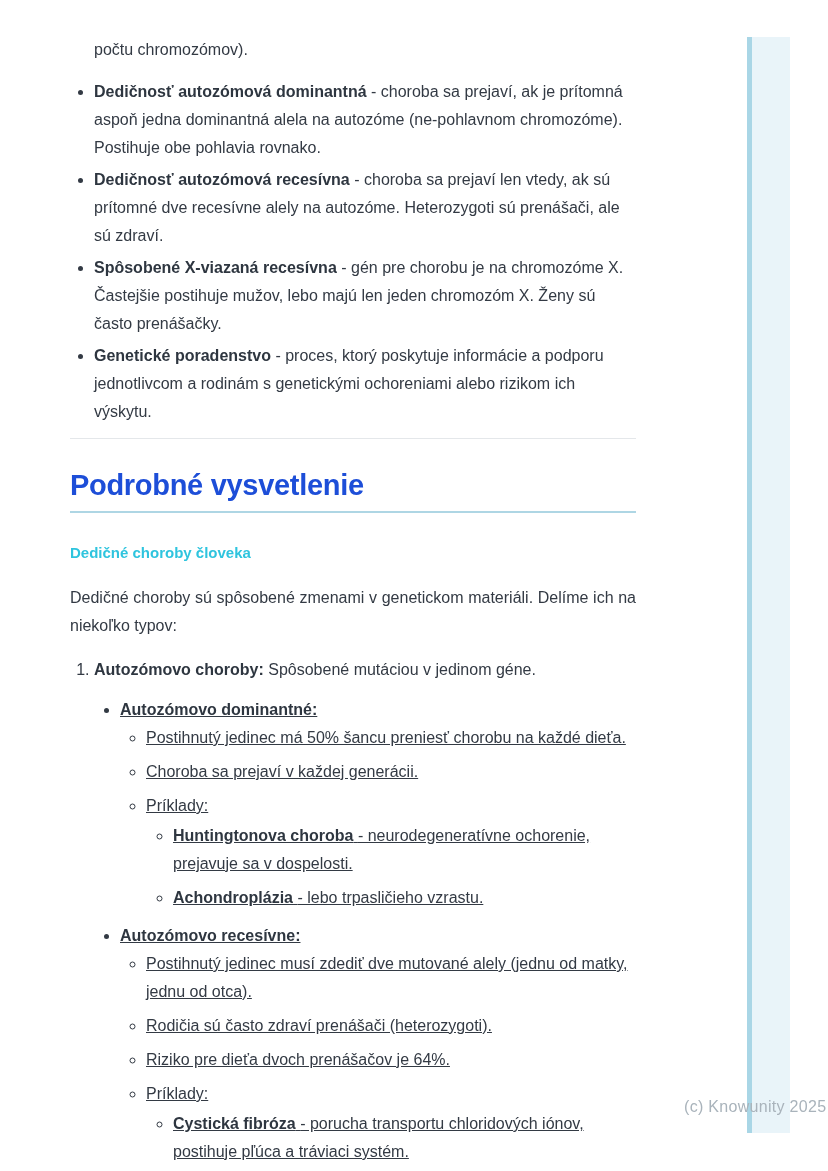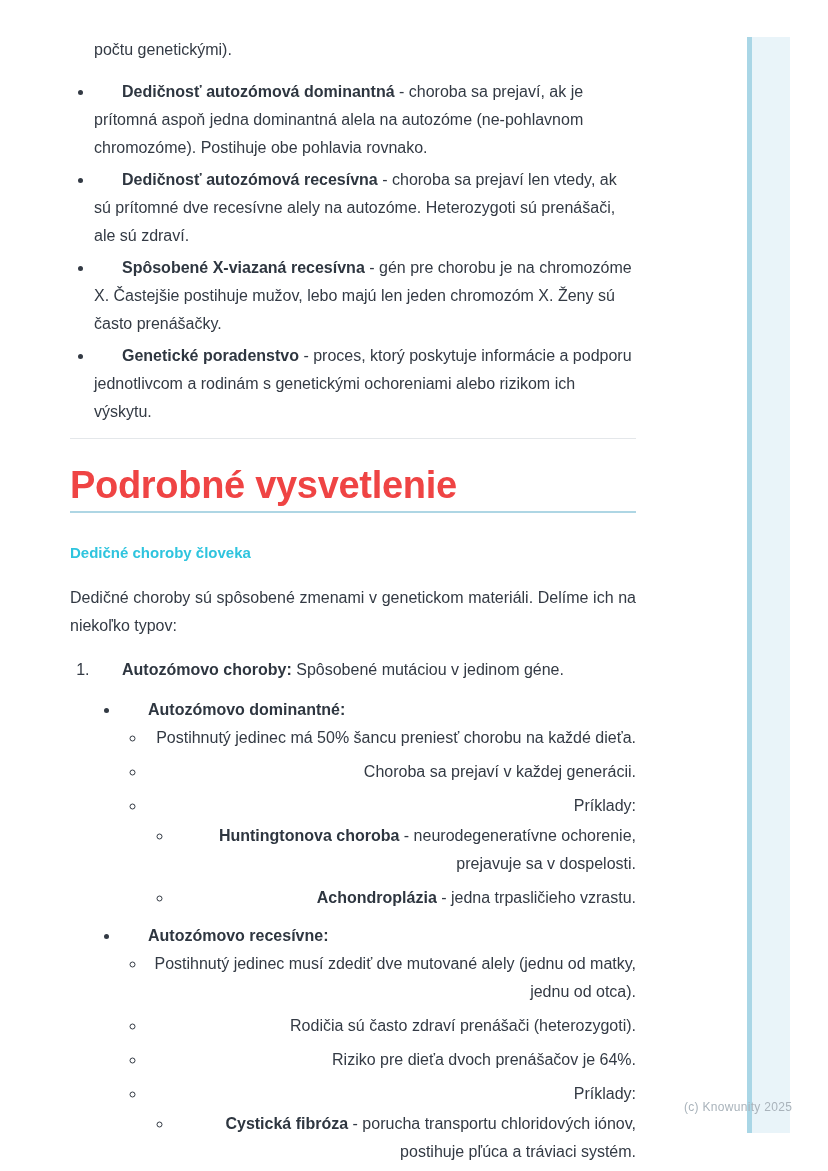--- a/index.html
+++ b/index.html
@@ -15,46 +15,46 @@
     position: absolute;
     left: 747px; top: 37px;
     width: 38px; height: 1096px;
     background: #e9f4f9;
     border-left: 5px solid #a9d6e6;
     z-index: 1;
   }
   .watermark {
     position: absolute;
     left: 684px; top: 1100px;
-    font-size: 12px;
+    font-size: 16px;
     line-height: 14px;
     color: #a9b3bb;
     letter-spacing: 0.3px;
     z-index: 2;
     white-space: nowrap;
   }
   .content {
     position: absolute;
     left: 70px; top: 0;
     width: 566px;
     padding-top: 36px;
     font-size: 16px;
     line-height: 28px;
   }
-  b { font-weight: 700; color: #2e3640; margin-left: 28px; }
+  b { font-weight: 700; color: #2e3640; }
   .frag { margin: 0 0 14px 24px; }
   ul.l1 { list-style: disc; margin: 0; padding-left: 24px; }
   ul.l1 > li { margin-bottom: 4px; }
   hr.divider {
     border: 0; border-top: 1px solid #e4e7ea;
     margin: 12px 0 0 0;
   }
   h1.section-title {
-    color: #ef4444;
-    font-size: 38px;
+    color: #1d4ed8;
+    font-size: 29px;
     line-height: 36px;
     font-weight: 700;
     letter-spacing: -0.3px;
     margin: 28px 0 0 0;
   }
   .title-rule {
     border: 0; border-top: 2px solid #aed6e4;
     margin: 8px 0 0 0;
   }
   h2.subsection-title {
@@ -63,36 +63,36 @@
     line-height: 27px;
     font-weight: 700;
     margin: 26px 0 0 0;
   }
   p.lead {
     text-align: justify;
     margin: 18px 0 16px 0;
   }
   ol.num { list-style: decimal; margin: 0; padding-left: 24px; }
   ul.l2 { list-style: disc; margin: 12px 0 0 0; padding-left: 26px; }
-  ul.l2 > li { margin-bottom: 10px; }
+  ul.l2 > li { margin-bottom: 10px; text-decoration: underline; }
   ul.l3 { list-style: circle; margin: 0; padding-left: 26px; }
-  ul.l3 > li { margin-bottom: 6px; text-align: right; }
+  ul.l3 > li { margin-bottom: 6px; }
   ul.l3 > li::marker, ul.l4 > li::marker { font-size: 15px; }
   ul.l4 { list-style: circle; margin: 2px 0 0 0; padding-left: 27px; }
   ul.l4 > li { margin-bottom: 6px; }
 </style>
 </head>
 <body>
 
 <div class="side-bar"></div>
 <div class="watermark">(c) Knowunity 2025</div>
 
 <main class="content">
 
-  <p class="frag">počtu genetickými).</p>
+  <p class="frag">počtu chromozómov).</p>
 
   <ul class="l1">
     <li>
       <b>Dedičnosť autozómová dominantná</b>
       <span>- choroba sa prejaví, ak je prítomná aspoň jedna dominantná alela na autozóme (ne-pohlavnom chromozóme). Postihuje obe pohlavia rovnako.</span>
     </li>
     <li>
       <b>Dedičnosť autozómová recesívna</b>
       <span>- choroba sa prejaví len vtedy, ak sú prítomné dve recesívne alely na autozóme. Heterozygoti sú prenášači, ale sú zdraví.</span>
     </li>
@@ -129,21 +129,21 @@
             <li>Choroba sa prejaví v každej generácii.</li>
             <li>
               <span>Príklady:</span>
               <ul class="l4">
                 <li>
                   <b>Huntingtonova choroba</b>
                   <span>- neurodegeneratívne ochorenie, prejavuje sa v dospelosti.</span>
                 </li>
                 <li>
                   <b>Achondroplázia</b>
-                  <span>- jedna trpasličieho vzrastu.</span>
+                  <span>- lebo trpasličieho vzrastu.</span>
                 </li>
               </ul>
             </li>
           </ul>
         </li>
 
         <li>
           <b>Autozómovo recesívne:</b>
           <ul class="l3">
             <li>Postihnutý jedinec musí zdediť dve mutované alely (jednu od matky, jednu od otca).</li>

